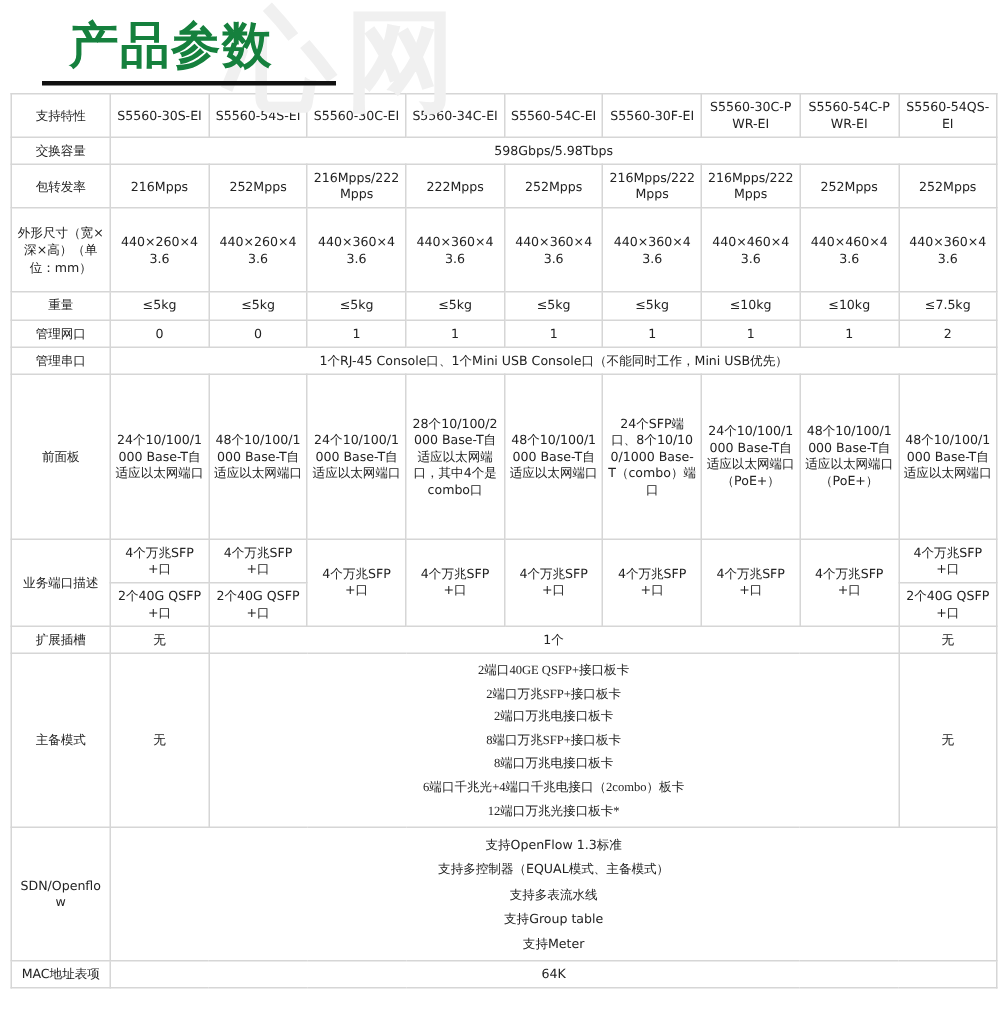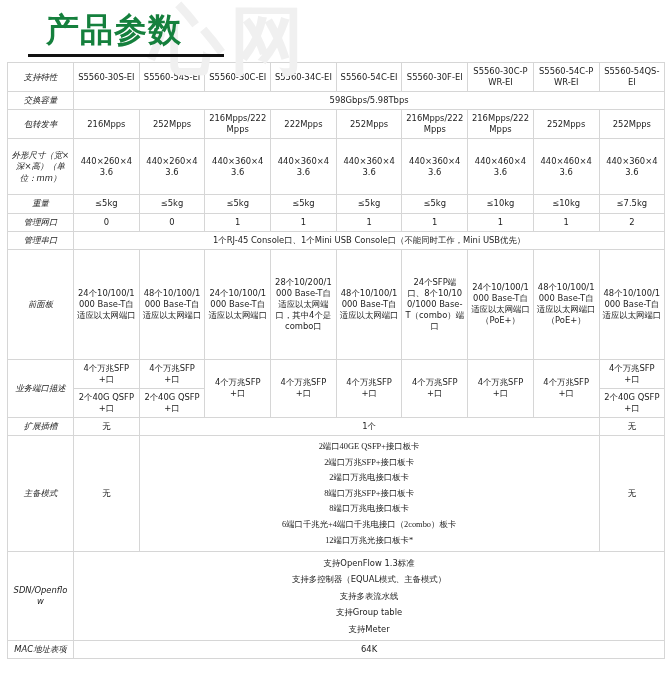--- a/index.html
+++ b/index.html
@@ -72,21 +72,20 @@
     border: 1px solid #d6d6d6;
     padding: 3px 3px;
     vertical-align: middle;
     text-align: center;
     color: #222;
     word-break: break-all;
   }
   td.rowlabel {
     text-align: center;
     color: #222;
-    font-style: italic;
   }
   td.leftcell {
     text-align: left;
     padding-left: 5px;
     margin-left: 48px;
   }
   td.head {
     font-size: 8.4px;
     padding: 5px 2px;
   }
@@ -211,21 +210,21 @@
       <tr>
         <td class="rowlabel">管理串口</td>
         <td colspan="9">1个RJ-45 Console口、1个Mini USB Console口（不能同时工作，Mini USB优先）</td>
       </tr>
 
       <tr style="height:110px">
         <td class="rowlabel">前面板</td>
         <td class="multi">24个10/100/1000 Base-T自适应以太网端口</td>
         <td class="multi">48个10/100/1000 Base-T自适应以太网端口</td>
         <td class="multi">24个10/100/1000 Base-T自适应以太网端口</td>
-        <td class="multi">28个10/200/1000 Base-T自适应以太网端口，其中4个是combo口</td>
+        <td class="multi">28个10/100/2000 Base-T自适应以太网端口，其中4个是combo口</td>
         <td class="multi">48个10/100/1000 Base-T自适应以太网端口</td>
         <td class="multi">24个SFP端口、8个10/100/1000 Base-T（combo）端口</td>
         <td class="multi">24个10/100/1000 Base-T自适应以太网端口（PoE+）</td>
         <td class="multi">48个10/100/1000 Base-T自适应以太网端口（PoE+）</td>
         <td class="multi">48个10/100/1000 Base-T自适应以太网端口</td>
       </tr>
 
       <tr style="height:28px">
         <td class="rowlabel" rowspan="2">业务端口描述</td>
         <td class="multi">4个万兆SFP+口</td>

